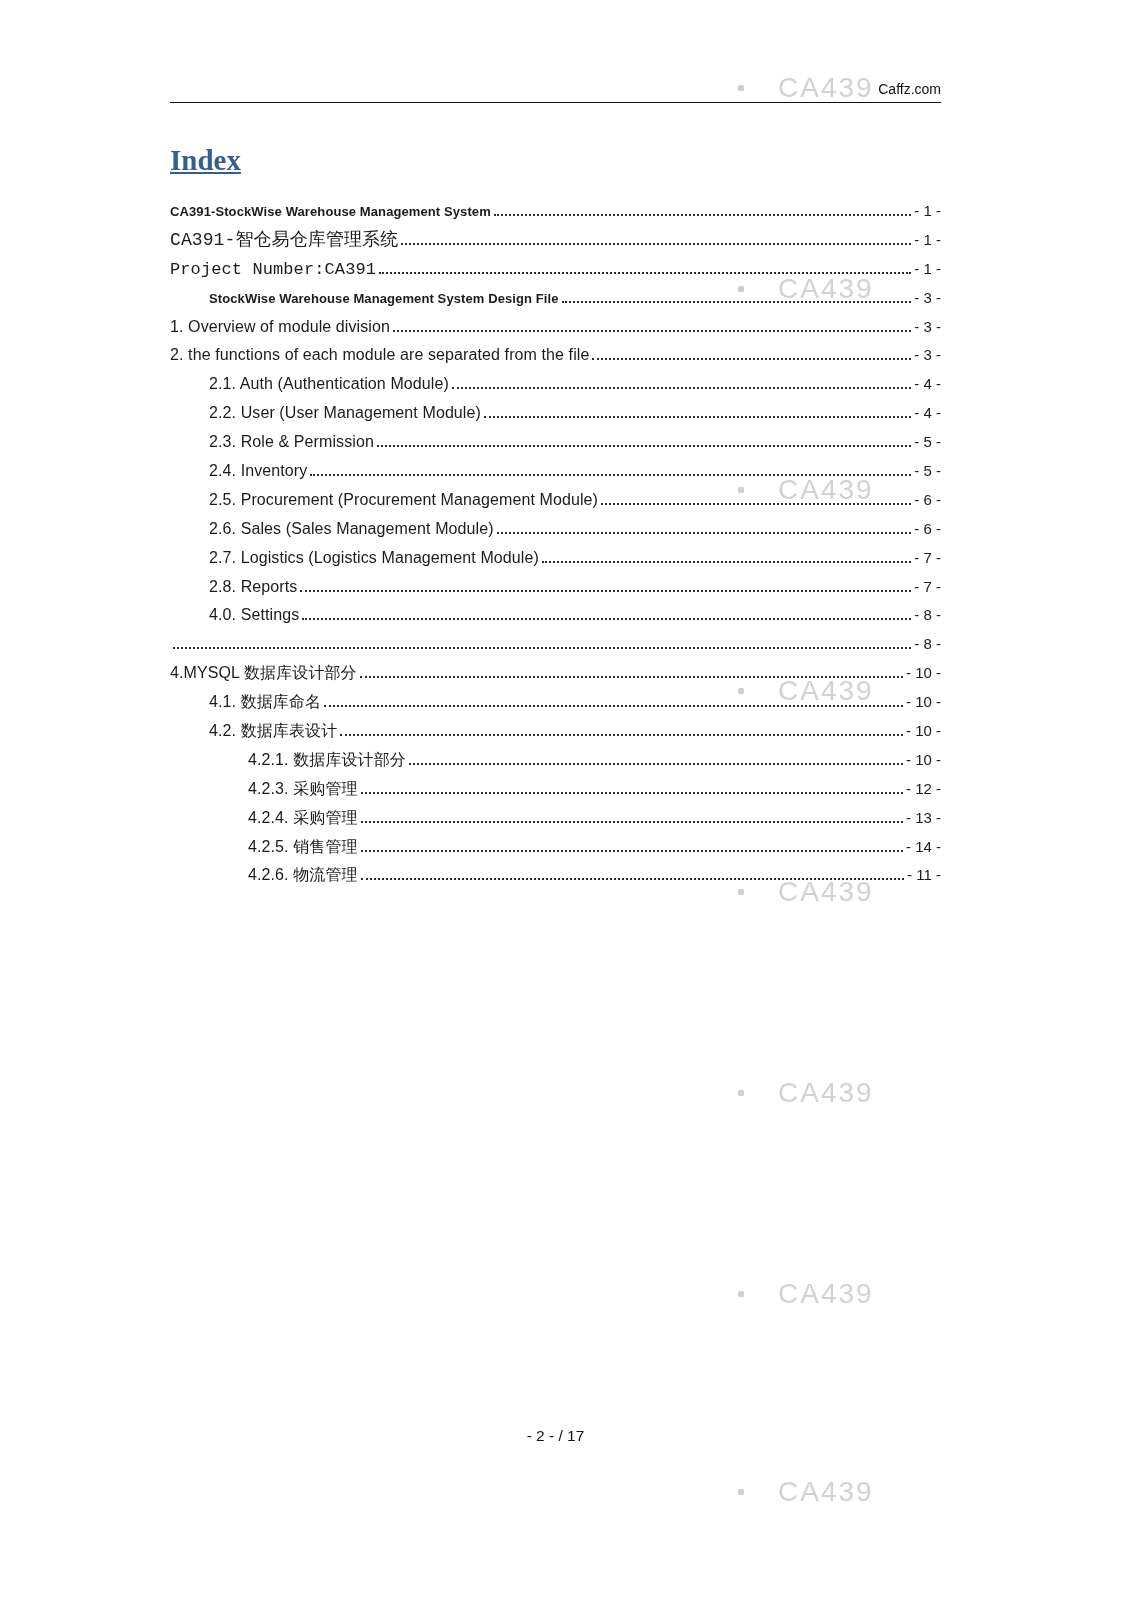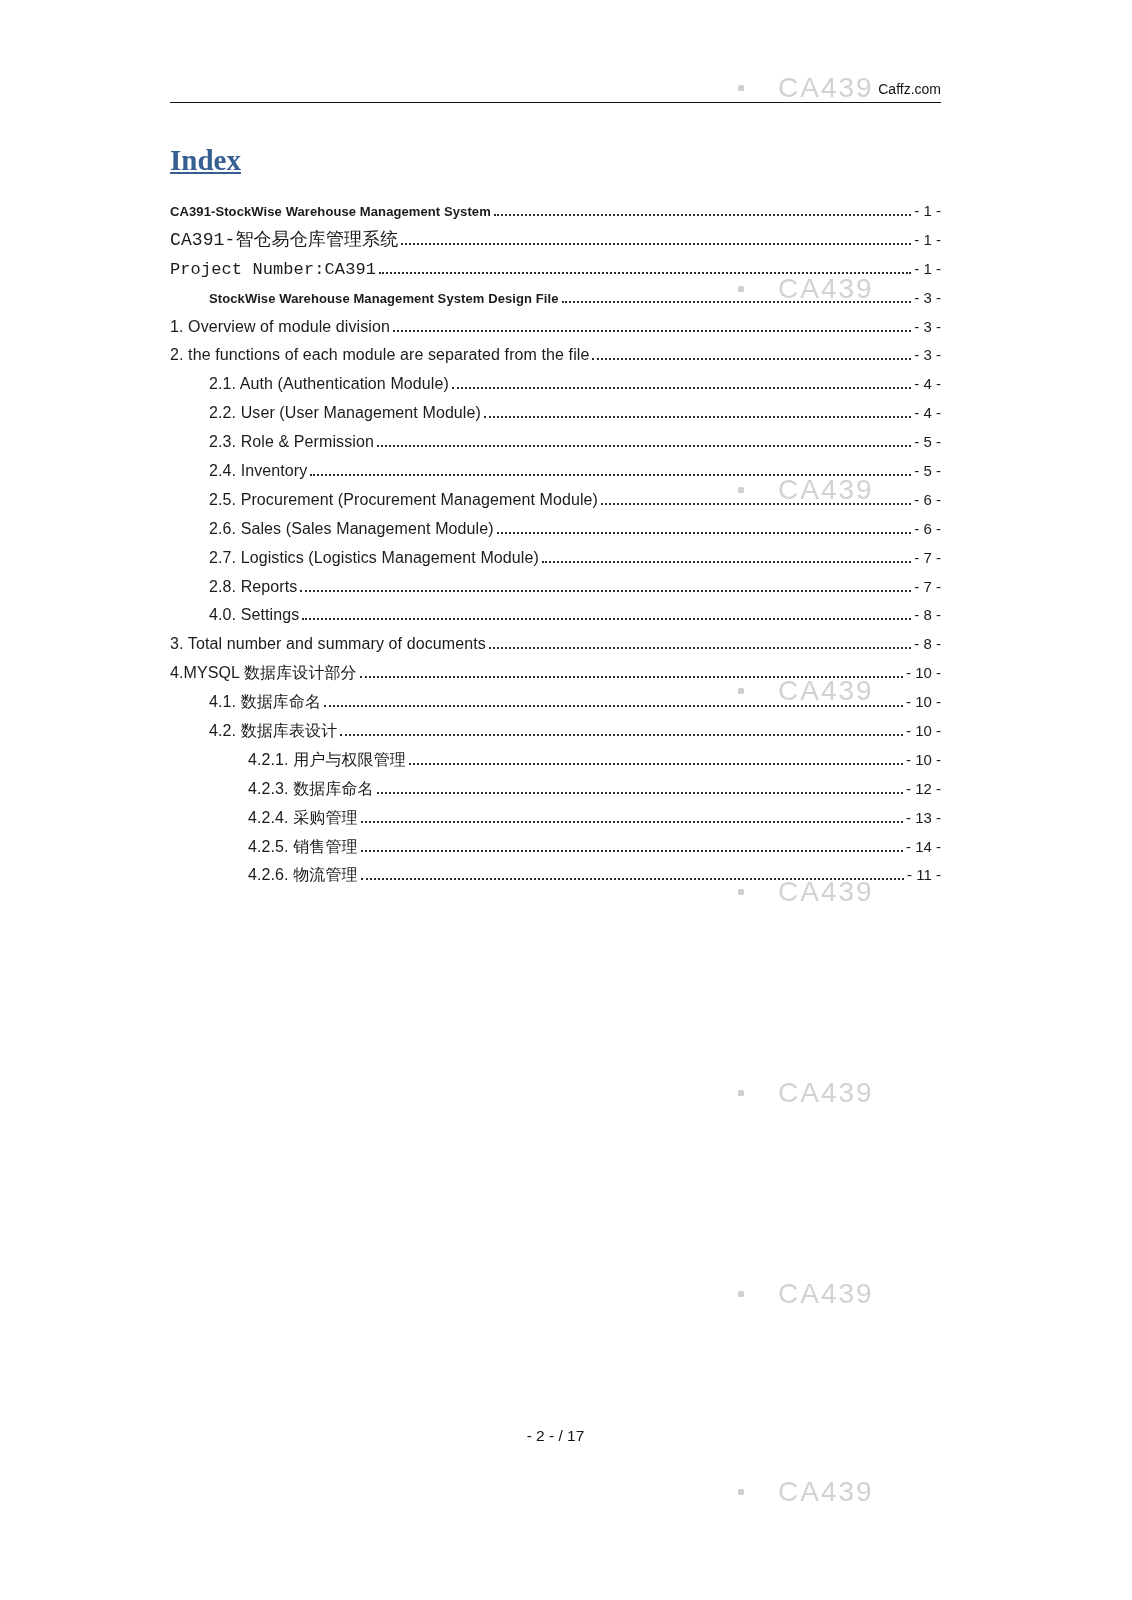--- a/index.html
+++ b/index.html
@@ -171,46 +171,45 @@
         <span class="lab">2.8. Reports</span>
         <span class="leader"></span>
         <span class="pagenum">- 7 -</span>
       </div>
       <div class="toc-row lvl1 st-sans">
         <span class="lab">4.0. Settings</span>
         <span class="leader"></span>
         <span class="pagenum">- 8 -</span>
       </div>
       <div class="toc-row lvl0 st-sans">
-        <span class="lab">3. Total number and summary of documents</span>
         <span class="leader"></span>
         <span class="pagenum">- 8 -</span>
       </div>
       <div class="toc-row lvl0 st-sans">
         <span class="lab">4.MYSQL 数据库设计部分</span>
         <span class="leader"></span>
         <span class="pagenum">- 10 -</span>
       </div>
       <div class="toc-row lvl1 st-sans">
         <span class="lab">4.1.  数据库命名</span>
         <span class="leader"></span>
         <span class="pagenum">- 10 -</span>
       </div>
       <div class="toc-row lvl1 st-sans">
         <span class="lab">4.2.  数据库表设计</span>
         <span class="leader"></span>
         <span class="pagenum">- 10 -</span>
       </div>
       <div class="toc-row lvl2 st-sans">
-        <span class="lab">4.2.1.  用户与权限管理</span>
-        <span class="leader"></span>
-        <span class="pagenum">- 10 -</span>
-      </div>
-      <div class="toc-row lvl2 st-sans">
-        <span class="lab">4.2.3.  数据库命名</span>
+        <span class="lab">4.2.1.  数据库设计部分</span>
+        <span class="leader"></span>
+        <span class="pagenum">- 10 -</span>
+      </div>
+      <div class="toc-row lvl2 st-sans">
+        <span class="lab">4.2.3.  采购管理</span>
         <span class="leader"></span>
         <span class="pagenum">- 12 -</span>
       </div>
       <div class="toc-row lvl2 st-sans">
         <span class="lab">4.2.4.  采购管理</span>
         <span class="leader"></span>
         <span class="pagenum">- 13 -</span>
       </div>
       <div class="toc-row lvl2 st-sans">
         <span class="lab">4.2.5.  销售管理</span>

